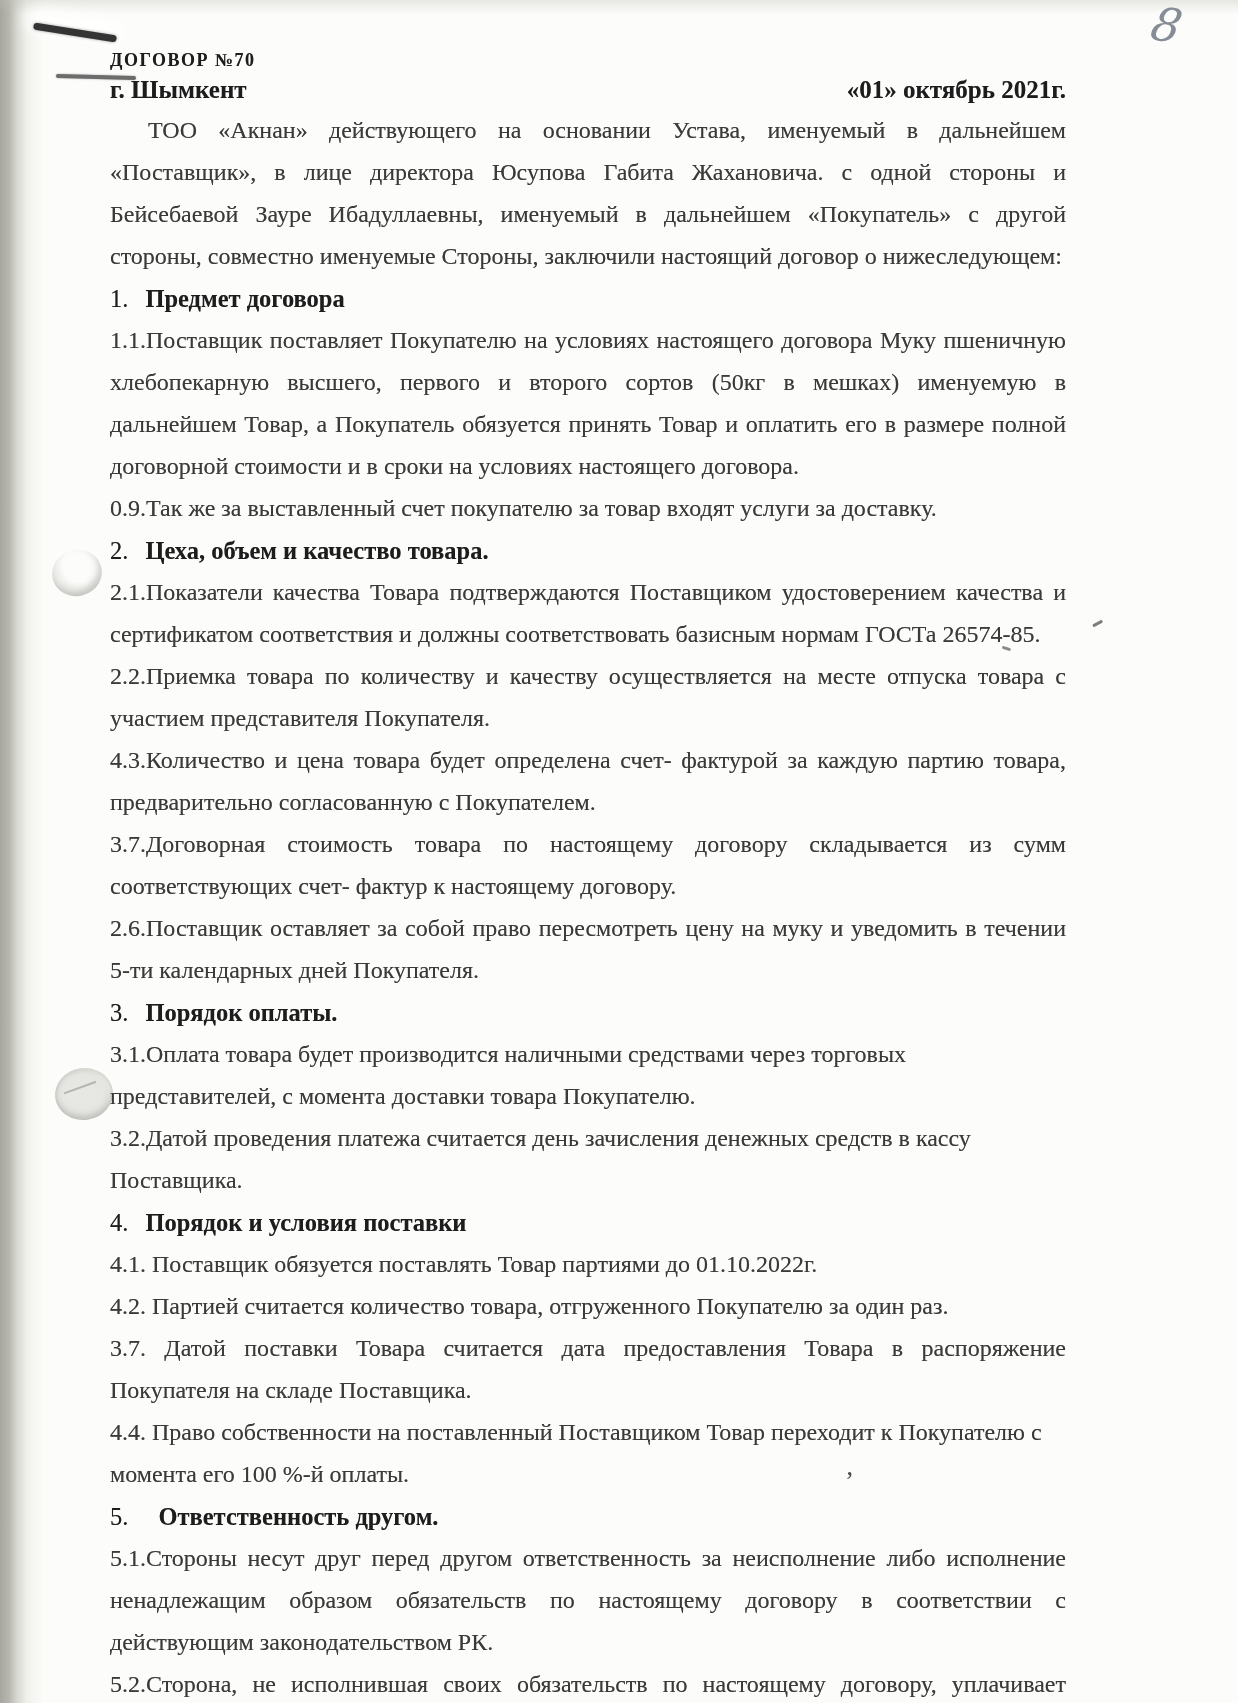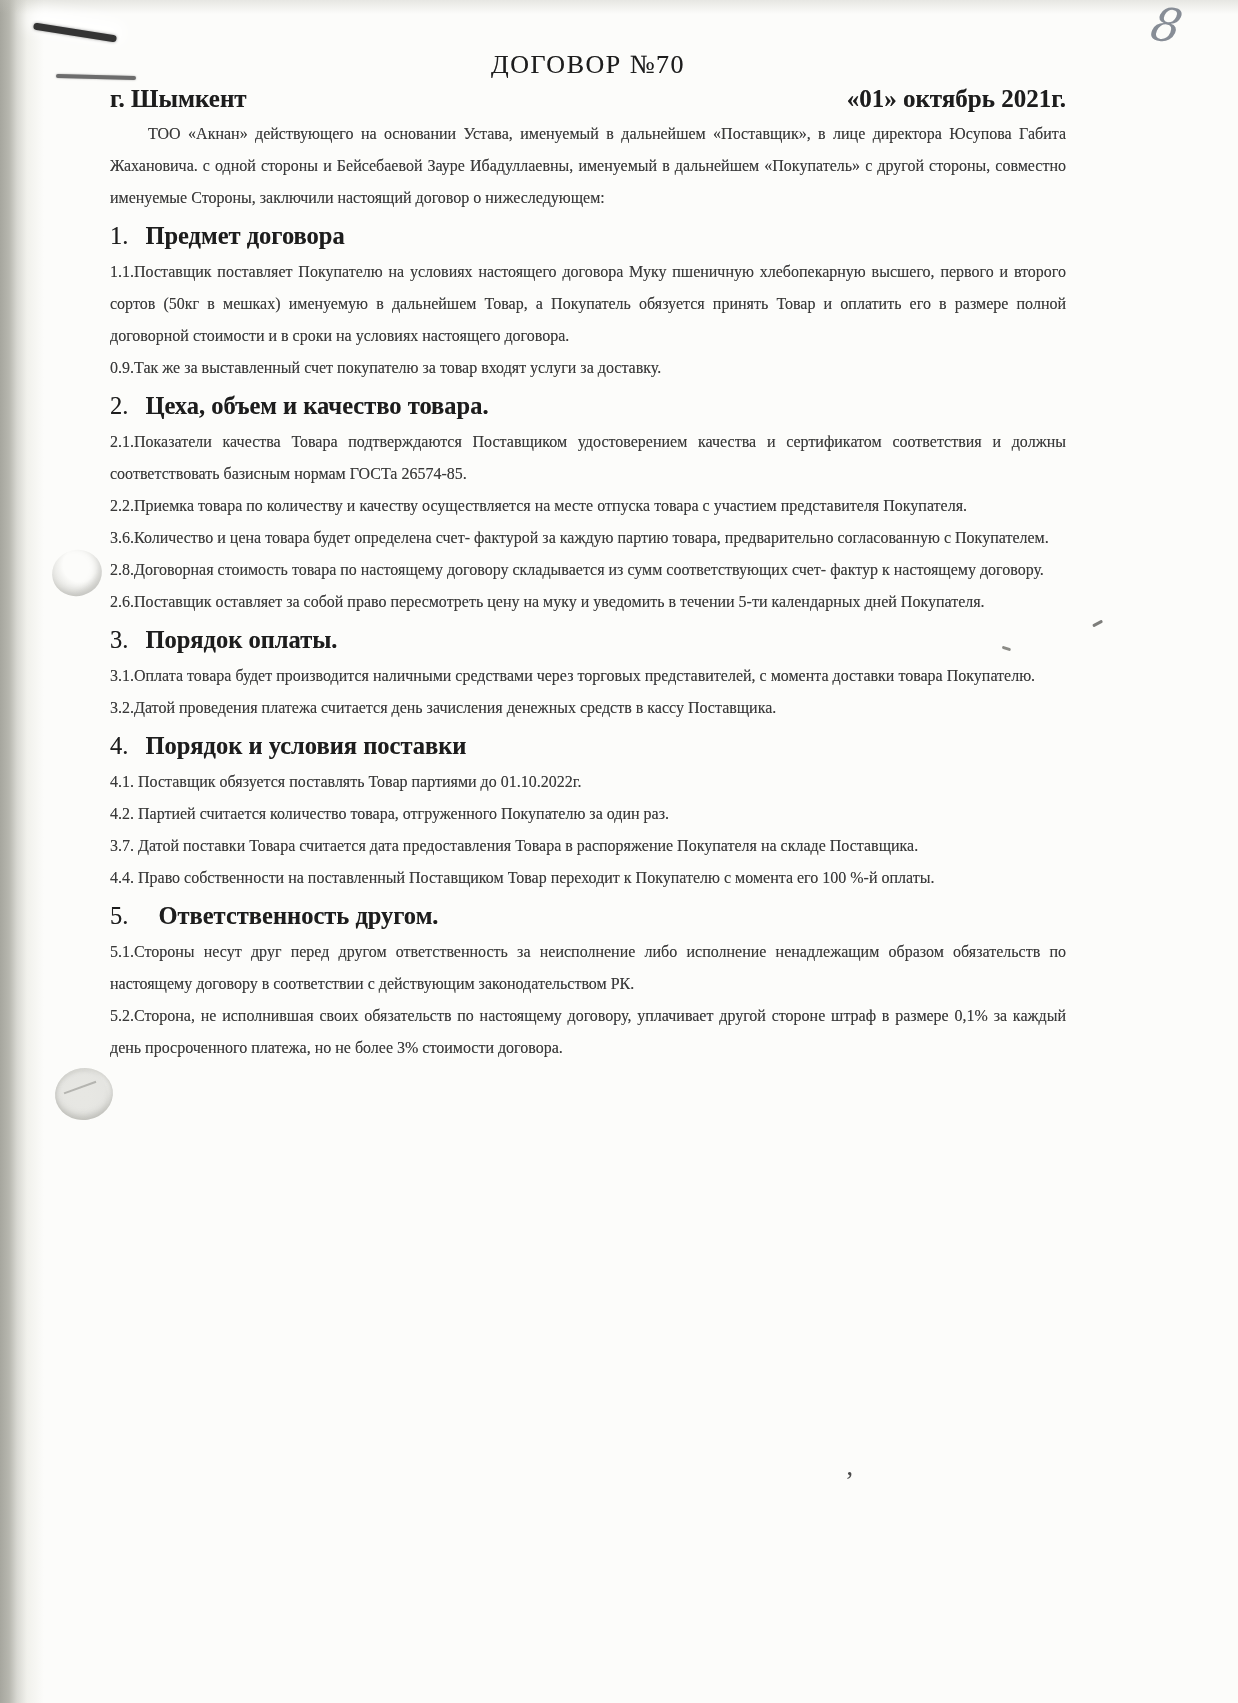--- a/index.html
+++ b/index.html
@@ -21,28 +21,28 @@
   .scan-edge-top {
     position:absolute; left:0; top:0; right:0; height:14px;
     background:linear-gradient(180deg,rgba(190,190,182,.35),rgba(255,255,255,0));
     pointer-events:none;
   }
   .content {
     position:absolute; left:110px; top:50px; width:956px;
     text-shadow:0 0 .6px rgba(70,70,70,.55);
   }
   .doc-title {
-    text-align:center; font-weight:normal; font-size:26px; color:#1d1d1d;
+    font-weight:bold; font-size:18px; color:#1d1d1d;
     letter-spacing:1.5px; margin:0 0 5px 0;
   }
   .meta-row {
     display:flex; justify-content:space-between; align-items:flex-start;
     font-weight:bold; font-size:25px; color:#1d1d1d; margin-bottom:5px;
   }
-  p.clause { margin:0; font-size:16px; line-height:32px; }
+  p.clause { margin:0; font-size:24px; line-height:42px; }
   .just { text-align:justify; }
   .left { text-align:left; }
   .indent { text-indent:38px; }
   .sec-head { font-size:24.5px; line-height:33px; text-align:left; margin:5px 0 4px 0; color:#1d1d1d; }
   .sec-num { font-weight:normal; margin-right:17px; }
   .sec-num-wide { margin-right:30px; }
   .sec-title { font-weight:bold; }
   
   .pen-stroke-1 {
     position:absolute; left:33px; top:29px; width:84px; height:7px;
@@ -121,22 +121,22 @@
       <span class="sec-num">1.</span><span class="sec-title">Предмет договора</span>
     </div>
     <p class="clause just">1.1.Поставщик поставляет Покупателю на условиях настоящего договора Муку пшеничную хлебопекарную высшего, первого и второго сортов (50кг в мешках) именуемую в дальнейшем Товар, а Покупатель обязуется принять Товар и оплатить его в размере полной договорной стоимости и в сроки на условиях настоящего договора.</p>
     <p class="clause left">0.9.Так же за выставленный счет покупателю за товар входят услуги за доставку.</p>
 
     <div class="sec-head">
       <span class="sec-num">2.</span><span class="sec-title">Цеха, объем и качество товара.</span>
     </div>
     <p class="clause just">2.1.Показатели качества Товара подтверждаются Поставщиком удостоверением качества и сертификатом соответствия и должны соответствовать базисным нормам ГОСТа 26574-85.</p>
     <p class="clause just">2.2.Приемка товара по количеству и качеству осуществляется на месте отпуска товара с участием представителя Покупателя.</p>
-    <p class="clause just">3.6.Количество и цена товара будет определена счет- фактурой за каждую партию товара, предварительно согласованную с Покупателем.</p>
-    <p class="clause just">2.8.Договорная стоимость товара по настоящему договору складывается из сумм соответствующих счет- фактур к настоящему договору.</p>
+    <p class="clause just">4.3.Количество и цена товара будет определена счет- фактурой за каждую партию товара, предварительно согласованную с Покупателем.</p>
+    <p class="clause just">3.7.Договорная стоимость товара по настоящему договору складывается из сумм соответствующих счет- фактур к настоящему договору.</p>
     <p class="clause just">2.6.Поставщик оставляет за собой право пересмотреть цену на муку и уведомить в течении 5-ти календарных дней Покупателя.</p>
 
     <div class="sec-head">
       <span class="sec-num">3.</span><span class="sec-title">Порядок оплаты.</span>
     </div>
     <p class="clause left">3.1.Оплата товара будет производится наличными средствами через торговых представителей, с момента доставки товара Покупателю.</p>
     <p class="clause left">3.2.Датой проведения платежа считается день зачисления денежных средств в кассу Поставщика.</p>
 
     <div class="sec-head">
       <span class="sec-num">4.</span><span class="sec-title">Порядок и условия поставки</span>

